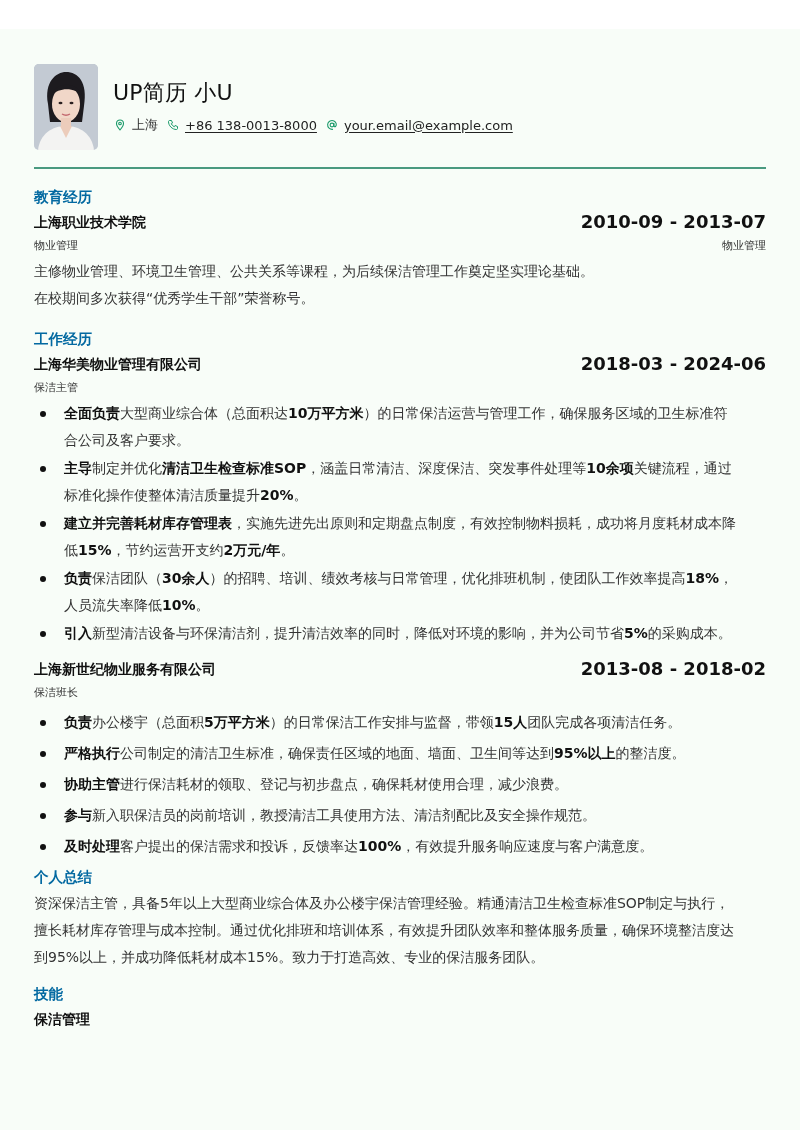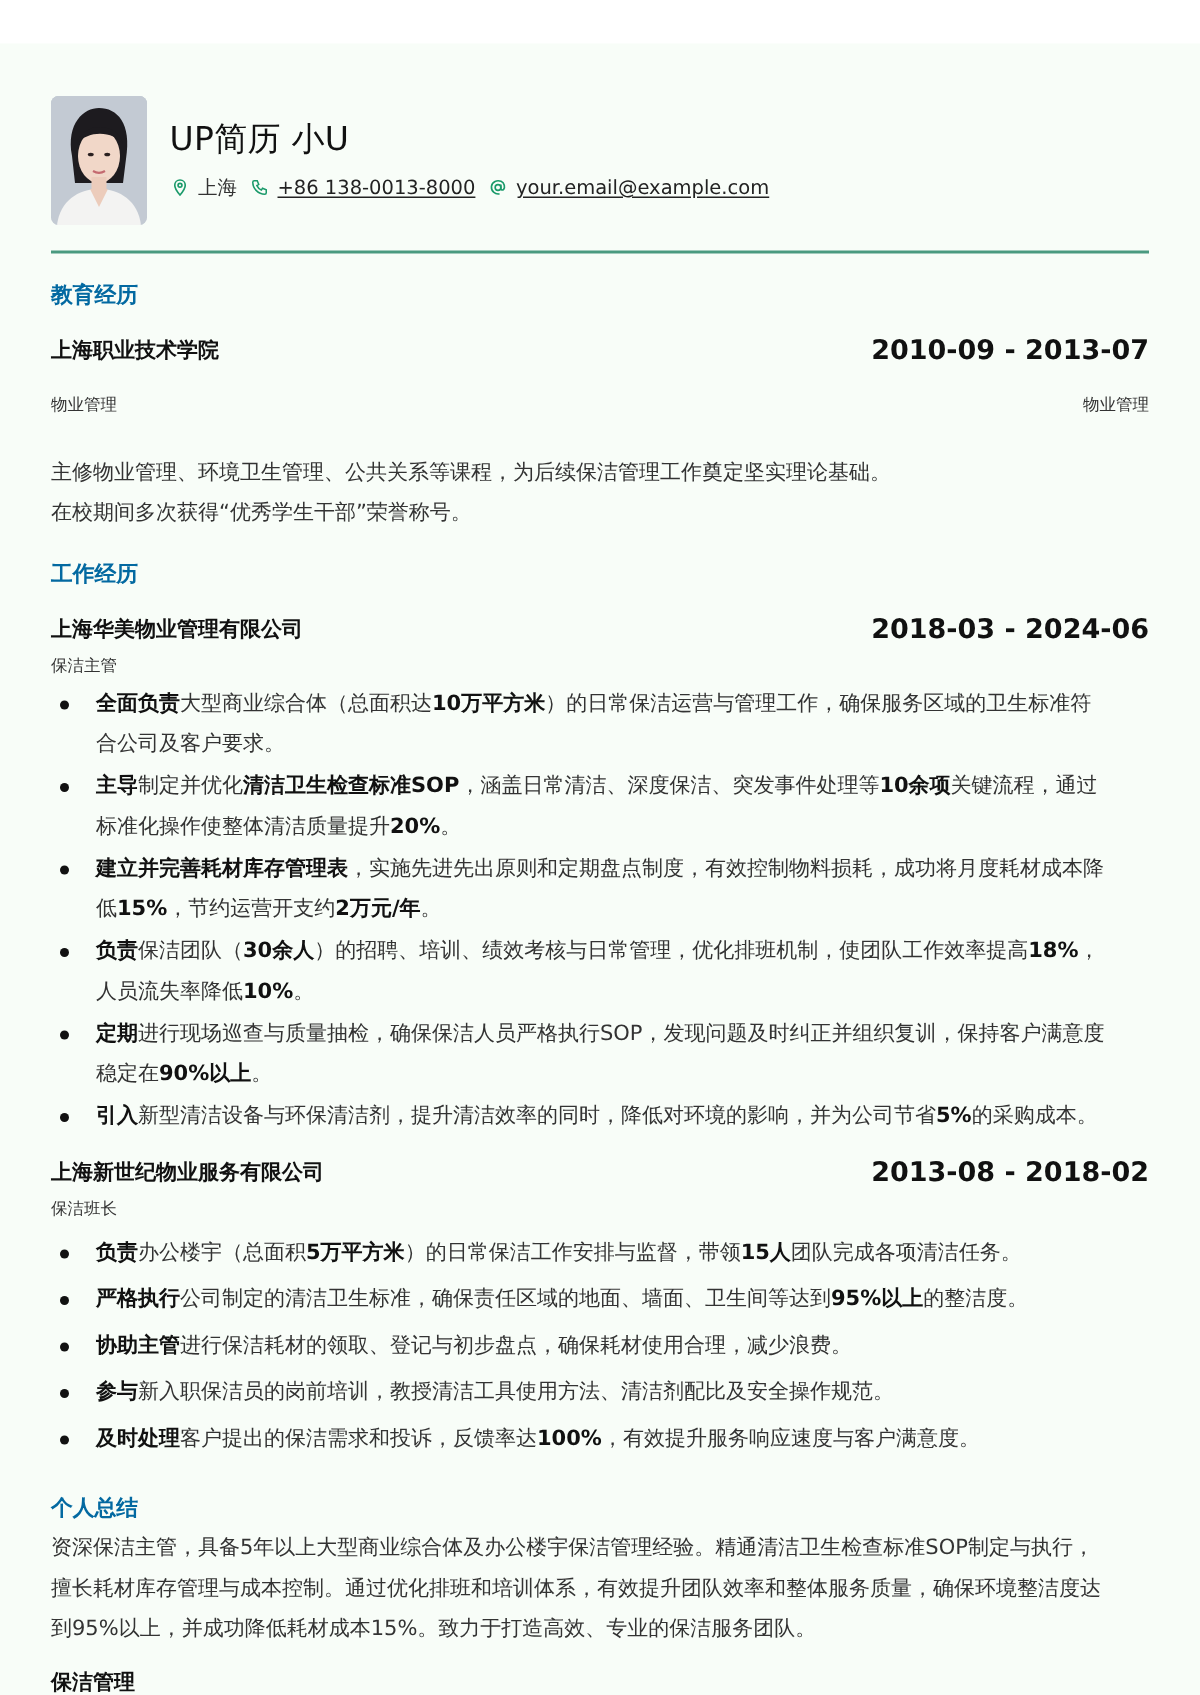--- a/index.html
+++ b/index.html
@@ -39,26 +39,26 @@
       position: absolute; left: 34px; top: 138px; width: 732px; height: 2px;
       background: #4a9a80;
     }
     .content {
       position: absolute; left: 34px; top: 155px; width: 732px;
       font-size: 14px; line-height: 24px;
     }
     .sec-title {
       color: #0369a1; font-weight: bold; font-size: 14.5px; height: 26px; line-height: 26px;
     }
-    .row { display: flex; justify-content: space-between; align-items: center; margin-top: 12px; }
+    .row { display: flex; justify-content: space-between; align-items: center; }
     .org { font-weight: bold; font-size: 14px; color: #111; height: 24px; line-height: 24px; }
     .date { font-weight: bold; font-size: 18px; color: #111; }
     .sub { font-size: 11px; color: #333; height: 24px; line-height: 24px; }
     .para { font-size: 14px; color: #333; line-height: 27px; }
-    .mt8 { margin-top: 20px; }
+    .mt8 { margin-top: 0; }
     .mt10 { margin-top: 10px; }
     .mt14 { margin-top: 14px; }
     ul.bullets { list-style: none; margin-top: 0; }
     ul.bullets li {
       position: relative; padding-left: 30px; padding-right: 26px;
       line-height: 27px; color: #333; margin-bottom: 1px;
     }
     ul.bullets li::before {
       content: ""; position: absolute; left: 6px; top: 11px;
       width: 6px; height: 6px; border-radius: 50%; background: #111;
@@ -136,21 +136,20 @@
         <div class="row">
           <span class="org">上海华美物业管理有限公司</span>
           <span class="date">2018-03 - 2024-06</span>
         </div>
         <div class="sub">保洁主管</div>
         <ul class="bullets">
             <li><b>全面负责</b>大型商业综合体（总面积达<b>10万平方米</b>）的日常保洁运营与管理工作，确保服务区域的卫生标准符合公司及客户要求。</li>
             <li><b>主导</b>制定并优化<b>清洁卫生检查标准SOP</b>，涵盖日常清洁、深度保洁、突发事件处理等<b>10余项</b>关键流程，通过标准化操作使整体清洁质量提升<b>20%</b>。</li>
             <li><b>建立并完善耗材库存管理表</b>，实施先进先出原则和定期盘点制度，有效控制物料损耗，成功将月度耗材成本降低<b>15%</b>，节约运营开支约<b>2万元/年</b>。</li>
             <li><b>负责</b>保洁团队（<b>30余人</b>）的招聘、培训、绩效考核与日常管理，优化排班机制，使团队工作效率提高<b>18%</b>，人员流失率降低<b>10%</b>。</li>
-            <li><b>定期</b>进行现场巡查与质量抽检，确保保洁人员严格执行SOP，发现问题及时纠正并组织复训，保持客户满意度稳定在<b>90%以上</b>。</li>
             <li><b>引入</b>新型清洁设备与环保清洁剂，提升清洁效率的同时，降低对环境的影响，并为公司节省<b>5%</b>的采购成本。</li>
           </ul>
       </div>
 
       <div class="mt10">
         <div class="row">
           <span class="org">上海新世纪物业服务有限公司</span>
           <span class="date">2013-08 - 2018-02</span>
         </div>
         <div class="sub">保洁班长</div>
@@ -163,17 +162,18 @@
           </ul>
       </div>
     </section>
 
     <section class="mt8">
       <div class="sec-title">个人总结</div>
       <div class="para" style="padding-right:26px">资深保洁主管，具备5年以上大型商业综合体及办公楼宇保洁管理经验。精通清洁卫生检查标准SOP制定与执行，擅长耗材库存管理与成本控制。通过优化排班和培训体系，有效提升团队效率和整体服务质量，确保环境整洁度达到95%以上，并成功降低耗材成本15%。致力于打造高效、专业的保洁服务团队。</div>
     </section>
 
     <section class="mt10">
+      <div class="sec-title">技能</div>
       <div class="org">保洁管理</div>
     </section>
 
   </div>
 </div>
 
 </body></html>

